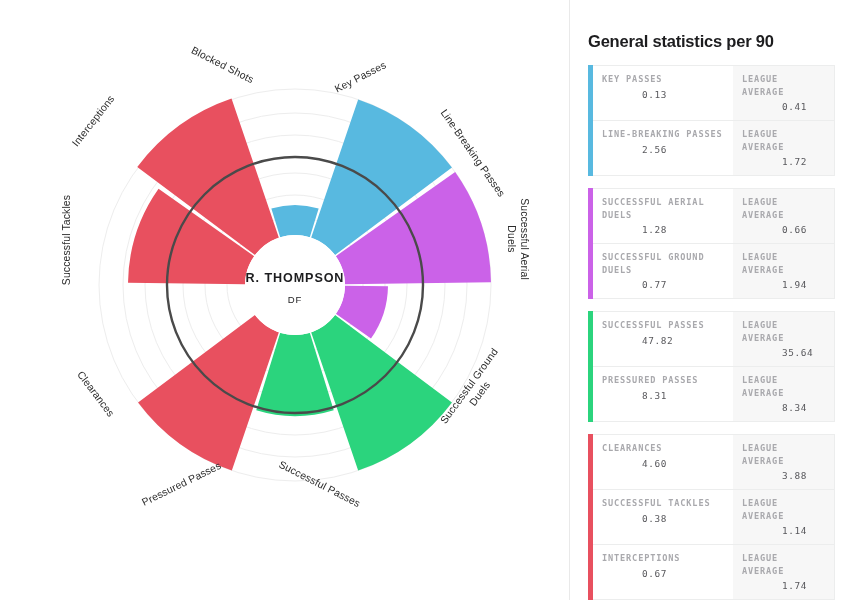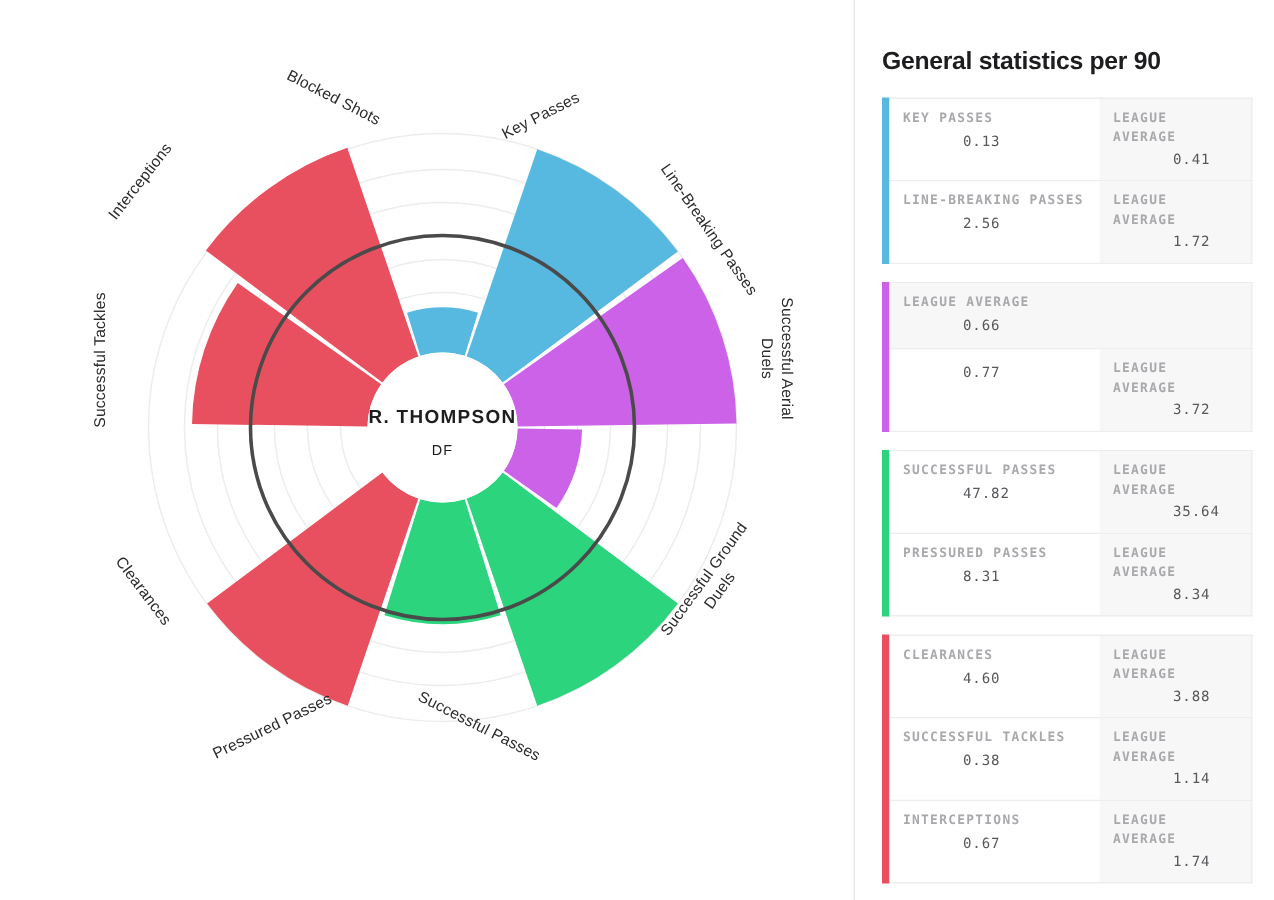--- a/index.html
+++ b/index.html
@@ -217,32 +217,37 @@
               <div class="stat-value">2.56</div>
             </div>
             <div class="stat-cell league">
               <div class="stat-label">LEAGUE AVERAGE</div>
               <div class="stat-value">1.72</div>
             </div>
           </div>
         </div>
         <div class="stat-group" style="border-left-color: rgb(203, 98, 232);">
           <div class="stat-row">
+            <div class="stat-cell player">
+              <div class="stat-label">SUCCESSFUL AERIAL DUELS</div>
+              <div class="stat-value">1.28</div>
+            </div>
             <div class="stat-cell league">
               <div class="stat-label">LEAGUE AVERAGE</div>
               <div class="stat-value">0.66</div>
             </div>
           </div>
           <div class="stat-row">
             <div class="stat-cell player">
+              <div class="stat-label">SUCCESSFUL GROUND DUELS</div>
               <div class="stat-value">0.77</div>
             </div>
             <div class="stat-cell league">
               <div class="stat-label">LEAGUE AVERAGE</div>
-              <div class="stat-value">3.72</div>
+              <div class="stat-value">1.94</div>
             </div>
           </div>
         </div>
         <div class="stat-group" style="border-left-color: rgb(43, 212, 125);">
           <div class="stat-row">
             <div class="stat-cell player">
               <div class="stat-label">SUCCESSFUL PASSES</div>
               <div class="stat-value">47.82</div>
             </div>
             <div class="stat-cell league">

